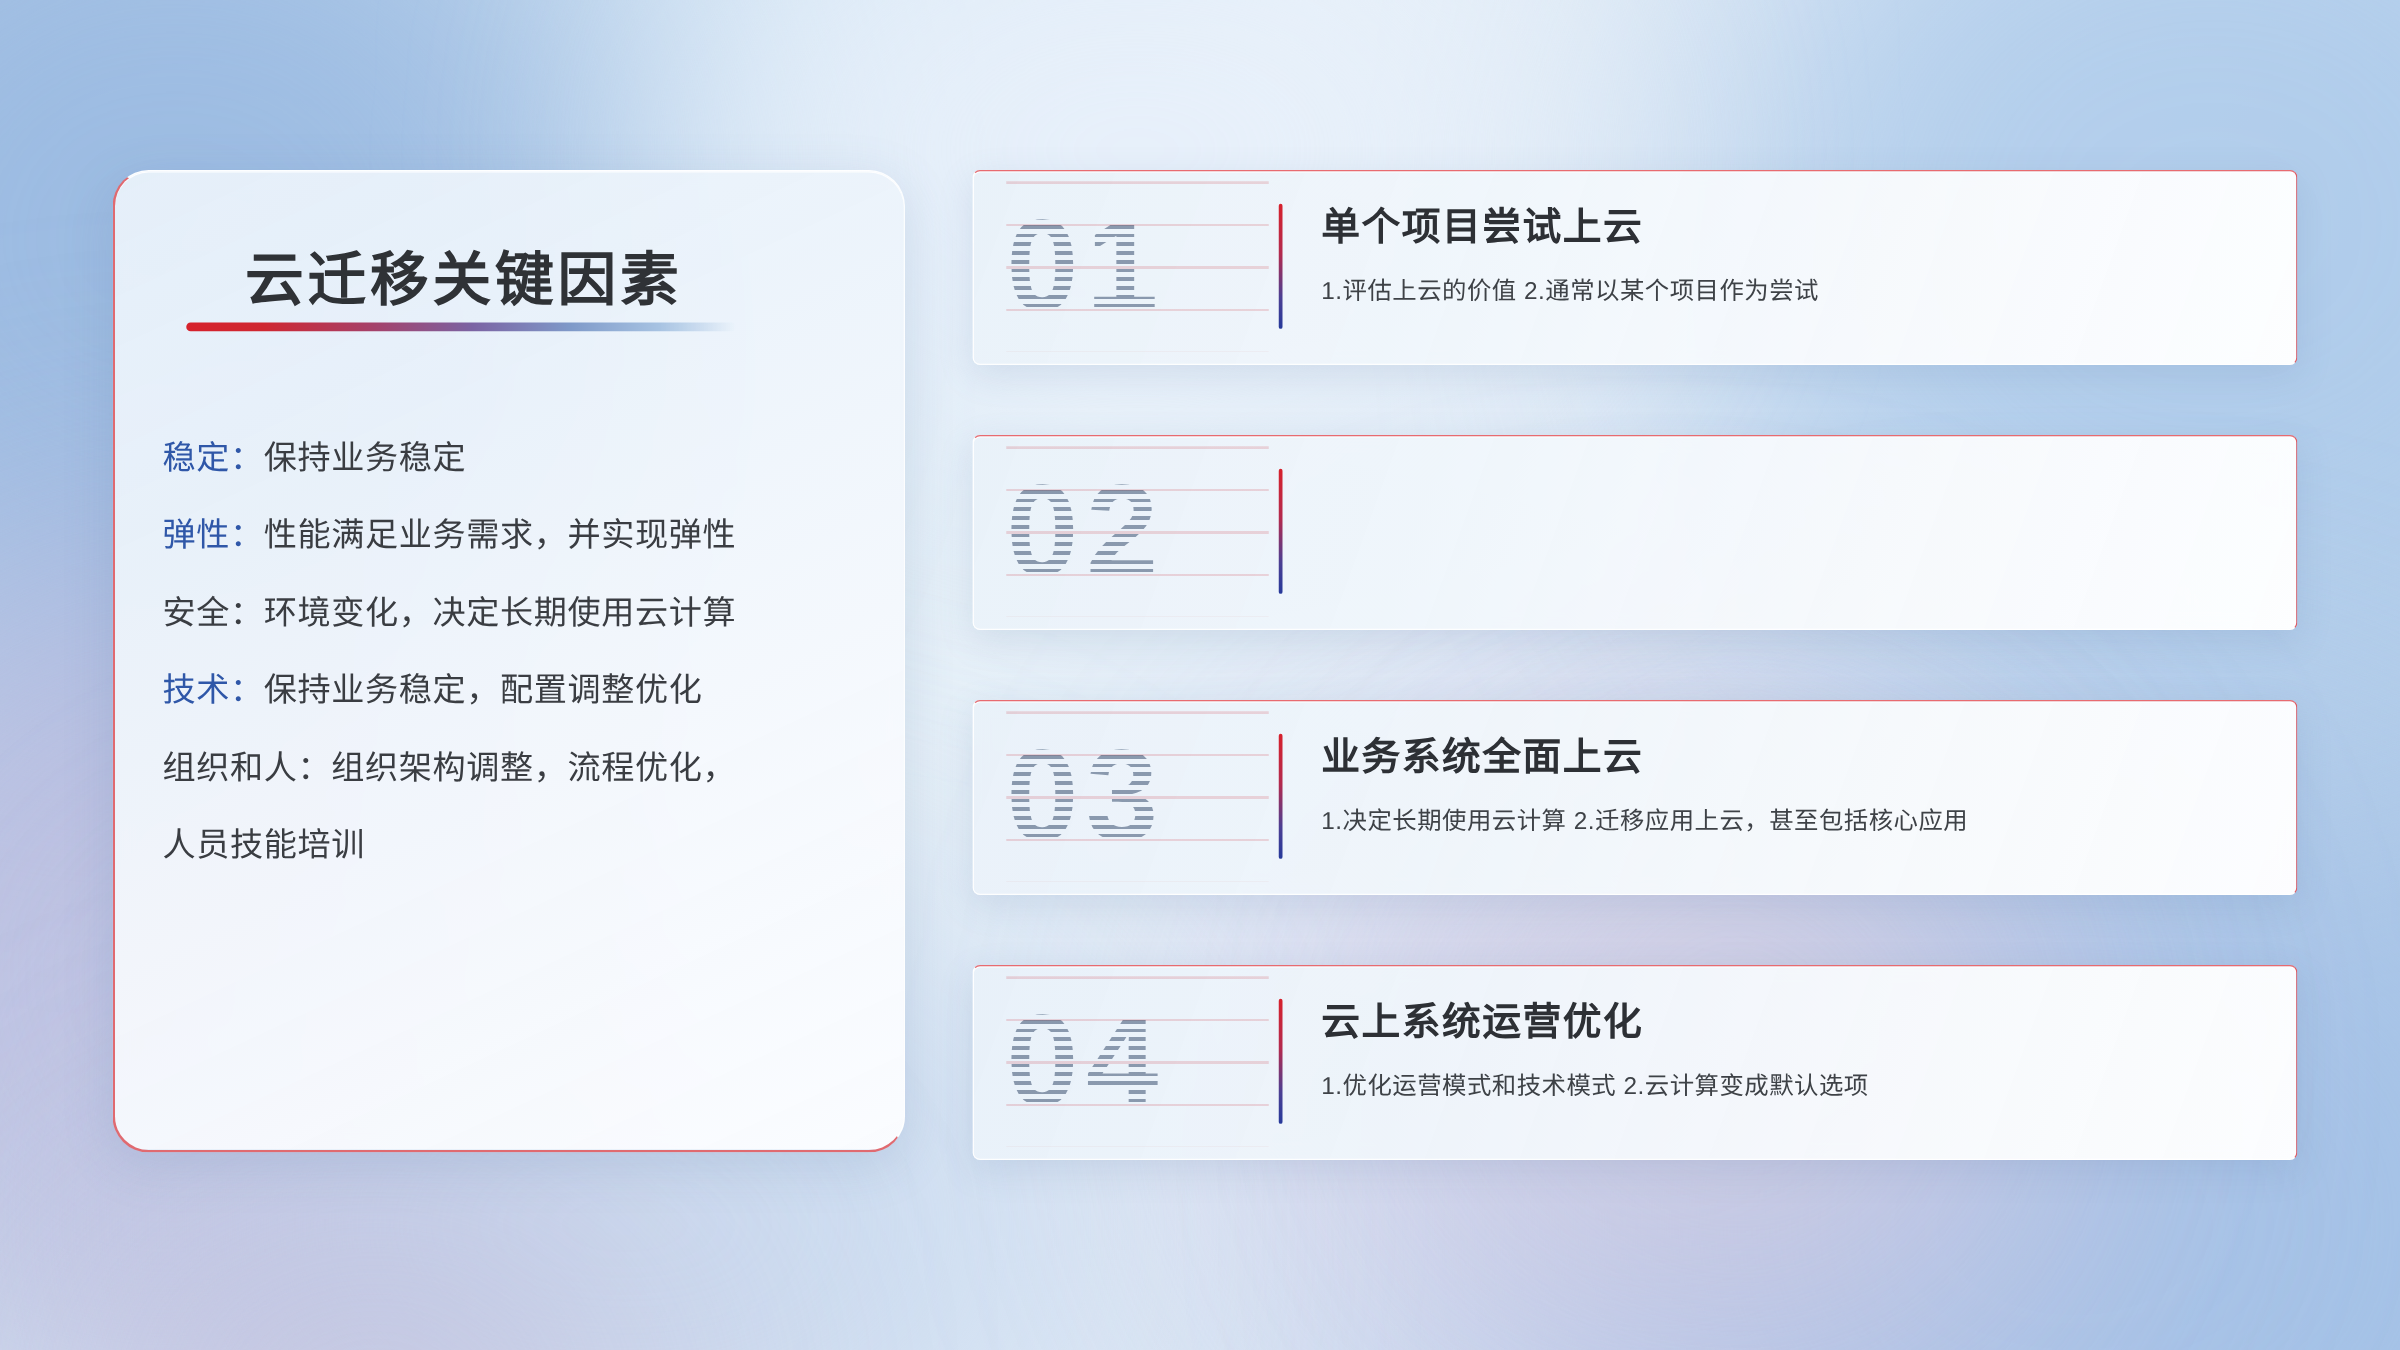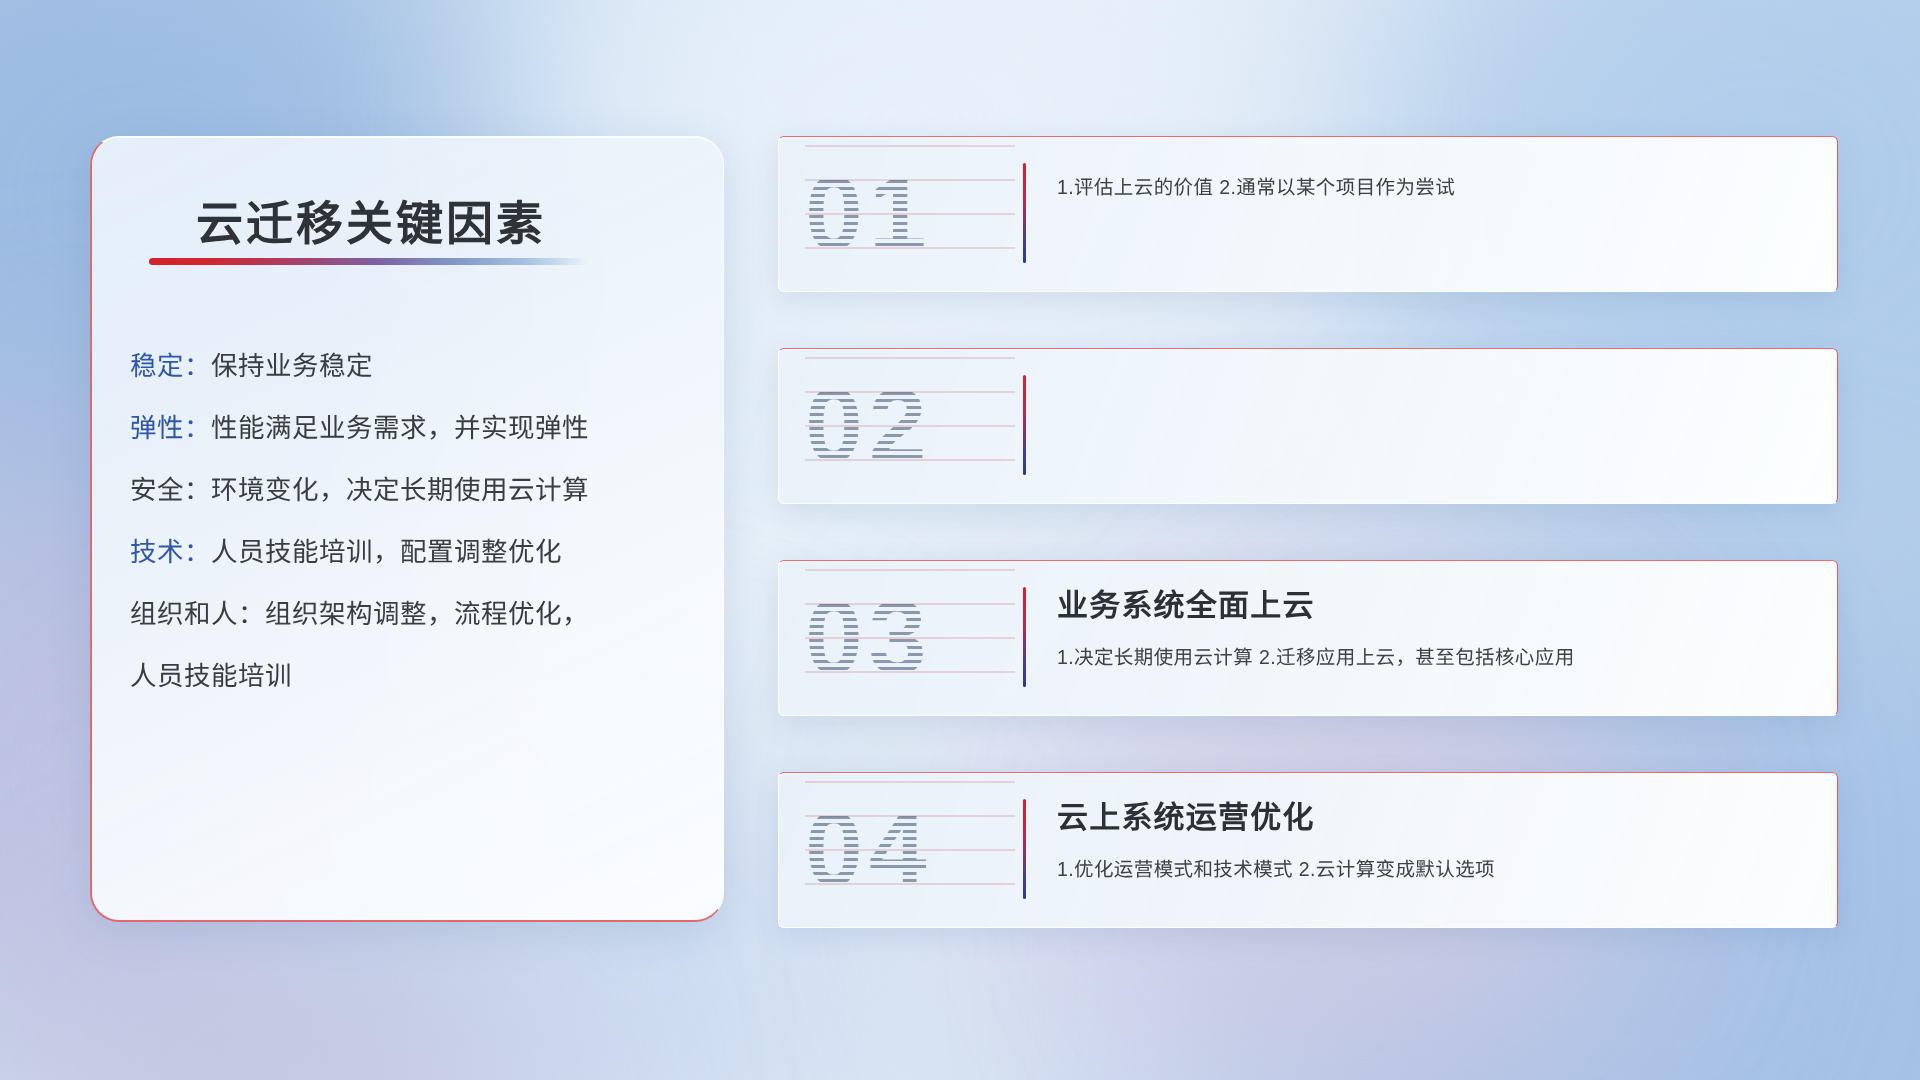--- a/index.html
+++ b/index.html
@@ -223,21 +223,21 @@
 
       <div class="factor-row">
         <span class="factor-label">弹性：</span><span class="factor-text">性能满足业务需求，并实现弹性</span>
       </div>
 
       <div class="factor-row">
         <span class="factor-label plain">安全：</span><span class="factor-text">环境变化，决定长期使用云计算</span>
       </div>
 
       <div class="factor-row">
-        <span class="factor-label">技术：</span><span class="factor-text">人员技能培训，配置调整优化</span>
+        <span class="factor-label">技术：</span><span class="factor-text">保持业务稳定，配置调整优化</span>
       </div>
 
       <div class="factor-row">
         <span class="factor-label plain">组织和人：</span><span class="factor-text">组织架构调整，流程优化，</span>
       </div>
 
       <div class="factor-row">
         <span class="factor-label plain"></span><span class="factor-text">人员技能培训</span>
       </div>
 
@@ -246,20 +246,21 @@
 
   <section id="steps">
 
     <article class="step-card">
       <div class="step-number">
         <span>01</span>
         <i class="tint"></i>
       </div>
       <div class="step-divider"></div>
       <div class="step-body">
+        <div class="step-title">单个项目尝试上云</div>
         <div class="step-subtitle">1.评估上云的价值   2.通常以某个项目作为尝试</div>
       </div>
     </article>
 
     <article class="step-card">
       <div class="step-number">
         <span>02</span>
         <i class="tint"></i>
       </div>
       <div class="step-divider"></div>

